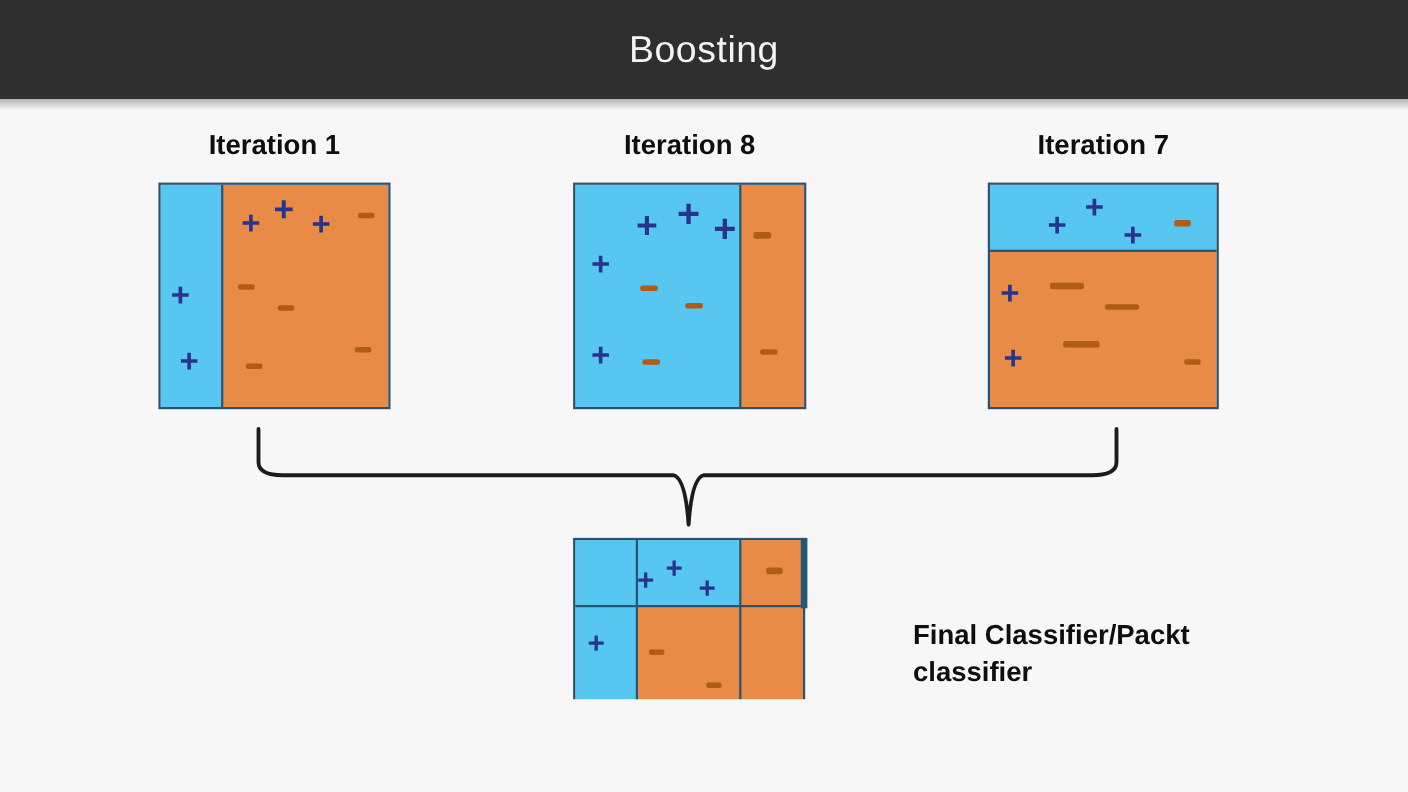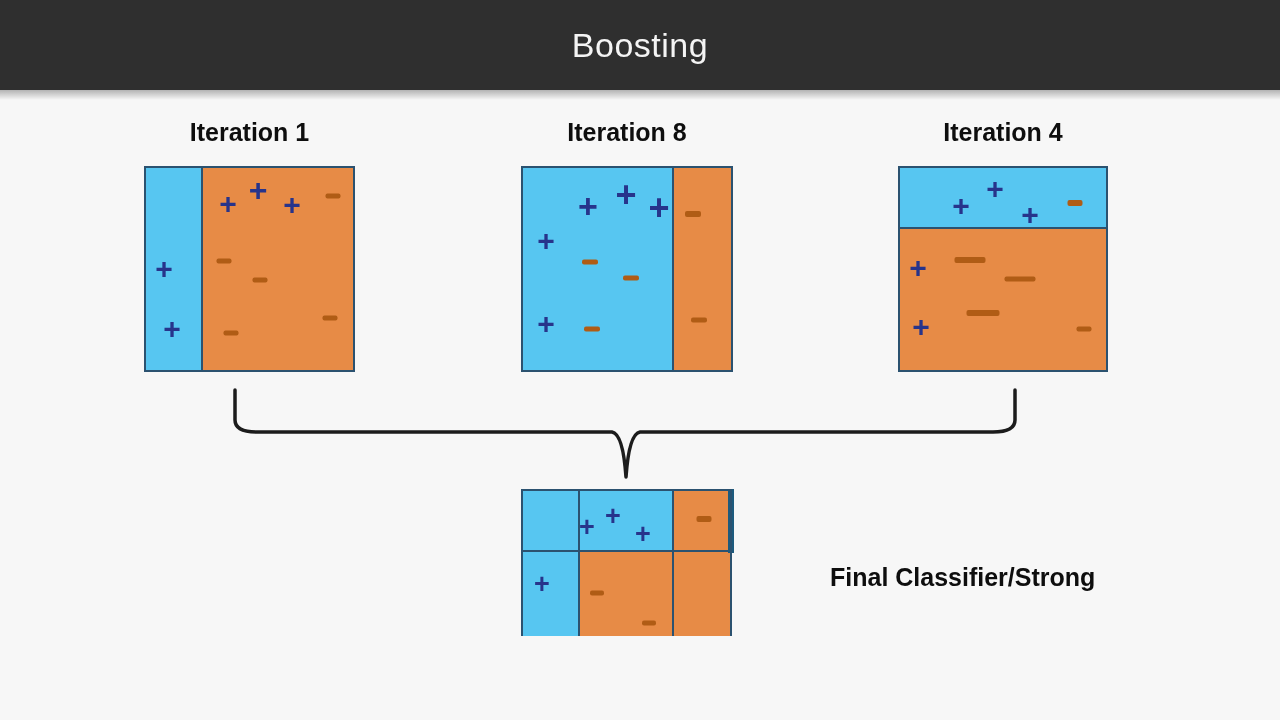--- a/index.html
+++ b/index.html
@@ -44,40 +44,41 @@
   <div class="header">
     <div class="header-title">Boosting</div>
   </div>
   <div class="header-shadow"></div>
 
   <svg class="brace-svg" viewBox="0 0 1280 720" xmlns="http://www.w3.org/2000/svg">
     <path id="brace-path" fill="none" stroke="var(--brace)" stroke-width="3.5" stroke-linecap="round" stroke-linejoin="round" d="M 235 390 L 235 420 Q 235 432 257 432 L 612 432 Q 623 434 626 477 Q 629 434 640 432 L 993 432 Q 1015 432 1015 420 L 1015 390"></path>
   </svg>
 
   <div class="final-label">
-    <div>Final Classifier/Strong</div>
+    <div>Final Classifier/Packt</div>
+    <div>classifier</div>
   </div>
 
   <div class="watermark-logo">Packt&gt;</div>
   <div class="watermark-text">@稀土掘金技术社区</div>
 <div class="panel-label" style="left: 146px; top: 118px; width: 207px;">Iteration 1</div>
     <div class="box" style="left: 146px; top: 168px; width: 207px; height: 202px;">
       <div class="region" style="left: 0px; top: 0px; width: 56px; height: 202px; background: rgb(87, 198, 241);"></div>
       <div class="region" style="left: 56px; top: 0px; width: 151px; height: 202px; background: rgb(231, 139, 70);"></div>
       <div class="divider" style="left: 55px; top: 0px; width: 2px; height: 100%;"></div>
       <div class="box-border"></div>
     </div>
     <div class="panel-label" style="left: 523px; top: 118px; width: 208px;">Iteration 8</div>
     <div class="box" style="left: 523px; top: 168px; width: 208px; height: 202px;">
       <div class="region" style="left: 0px; top: 0px; width: 150px; height: 202px; background: rgb(87, 198, 241);"></div>
       <div class="region" style="left: 150px; top: 0px; width: 58px; height: 202px; background: rgb(231, 139, 70);"></div>
       <div class="divider" style="left: 149px; top: 0px; width: 2px; height: 100%;"></div>
       <div class="box-border"></div>
     </div>
-    <div class="panel-label" style="left: 900px; top: 118px; width: 206px;">Iteration 4</div>
+    <div class="panel-label" style="left: 900px; top: 118px; width: 206px;">Iteration 7</div>
     <div class="box" style="left: 900px; top: 168px; width: 206px; height: 202px;">
       <div class="region" style="left: 0px; top: 0px; width: 206px; height: 60px; background: rgb(87, 198, 241);"></div>
       <div class="region" style="left: 0px; top: 60px; width: 206px; height: 142px; background: rgb(231, 139, 70);"></div>
       <div class="divider" style="left: 0px; top: 59px; width: 100%; height: 2px;"></div>
       <div class="box-border"></div>
     </div>
     <div class="box" style="left: 523px; top: 491px; width: 207px; height: 202px;">
       <div class="region" style="left: 0px; top: 0px; width: 56px; height: 60px; background: rgb(87, 198, 241);"></div>
       <div class="region" style="left: 56px; top: 0px; width: 94px; height: 60px; background: rgb(87, 198, 241);"></div>
       <div class="region" style="left: 150px; top: 0px; width: 57px; height: 60px; background: rgb(231, 139, 70);"></div>

